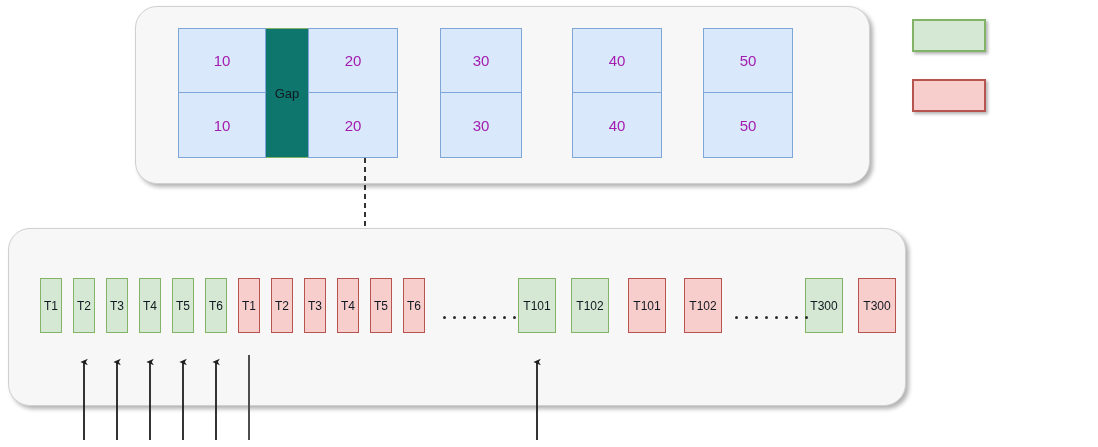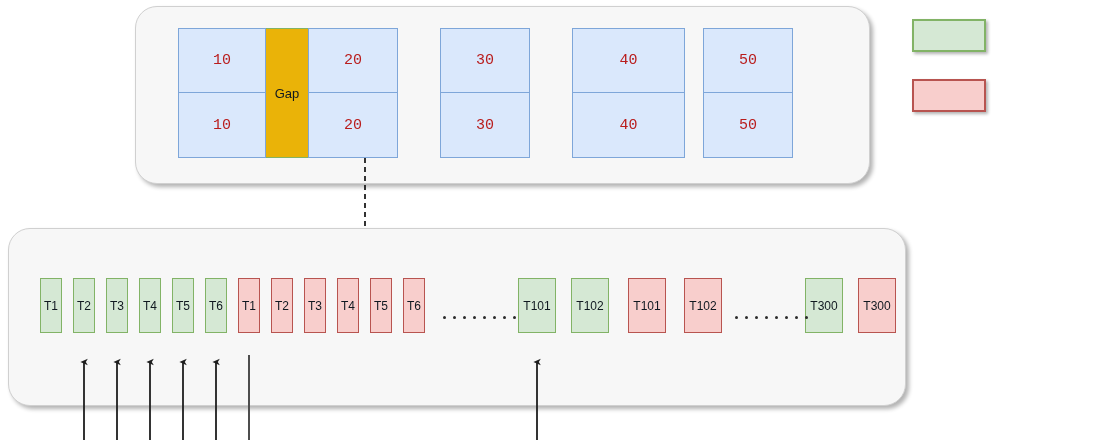--- a/index.html
+++ b/index.html
@@ -44,28 +44,27 @@
     box-sizing: border-box;
   }
   .cell {
     box-sizing: border-box;
     background: #dae8fc;
     border: 1px solid #7ea6d9;
     display: flex;
     align-items: center;
     justify-content: center;
     font-size: 15px;
-    color: #b91c1c;
+    color: #a21caf;
     height: 50%;
-    font-family: Liberation Mono, monospace;
   }
   .cell.lower { border-top: none; }
   .gapcell {
     box-sizing: border-box;
-    background: #eab308;
+    background: #0f766e;
     border: 1px solid #82b366;
     border-left: none;
     border-right: none;
     display: flex;
     align-items: center;
     justify-content: center;
     font-size: 13px;
     color: #101820;
     height: 100%;
   }
@@ -132,28 +131,28 @@
     <div class="cell lower">10</div>
   </div>
   <div class="gapcell" style="width:42px;">Gap</div>
   <div class="kvcol" style="width:90px;border-radius:13px;">
     <div class="cell">20</div>
     <div class="cell lower">20</div>
   </div>
 </div>
 
 <div class="kvgroup" id="kvg-1" style="left:440px;">
-  <div class="kvcol" style="width:90px;">
+  <div class="kvcol" style="width:82px;">
     <div class="cell">30</div>
     <div class="cell lower">30</div>
   </div>
 </div>
 
 <div class="kvgroup" id="kvg-2" style="left:572px;">
-  <div class="kvcol" style="width:113px;">
+  <div class="kvcol" style="width:90px;">
     <div class="cell">40</div>
     <div class="cell lower">40</div>
   </div>
 </div>
 
 <div class="kvgroup" id="kvg-3" style="left:703px;">
   <div class="kvcol" style="width:90px;">
     <div class="cell">50</div>
     <div class="cell lower">50</div>
   </div>

